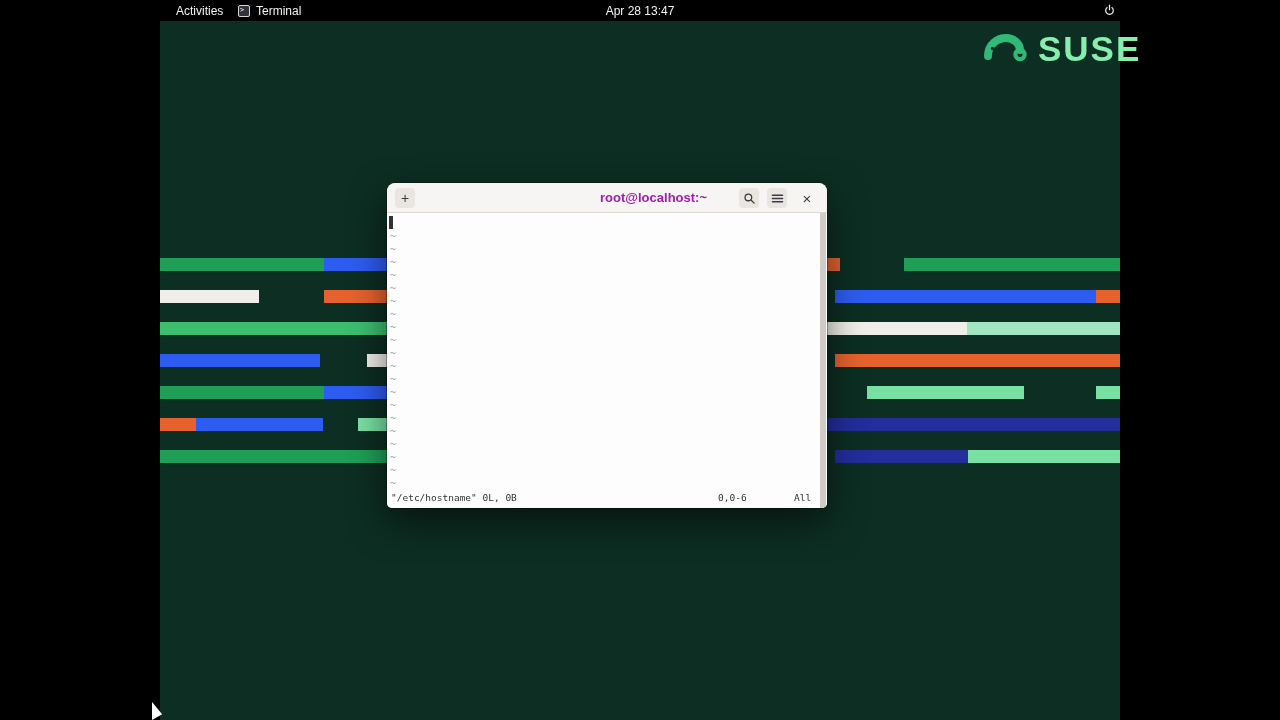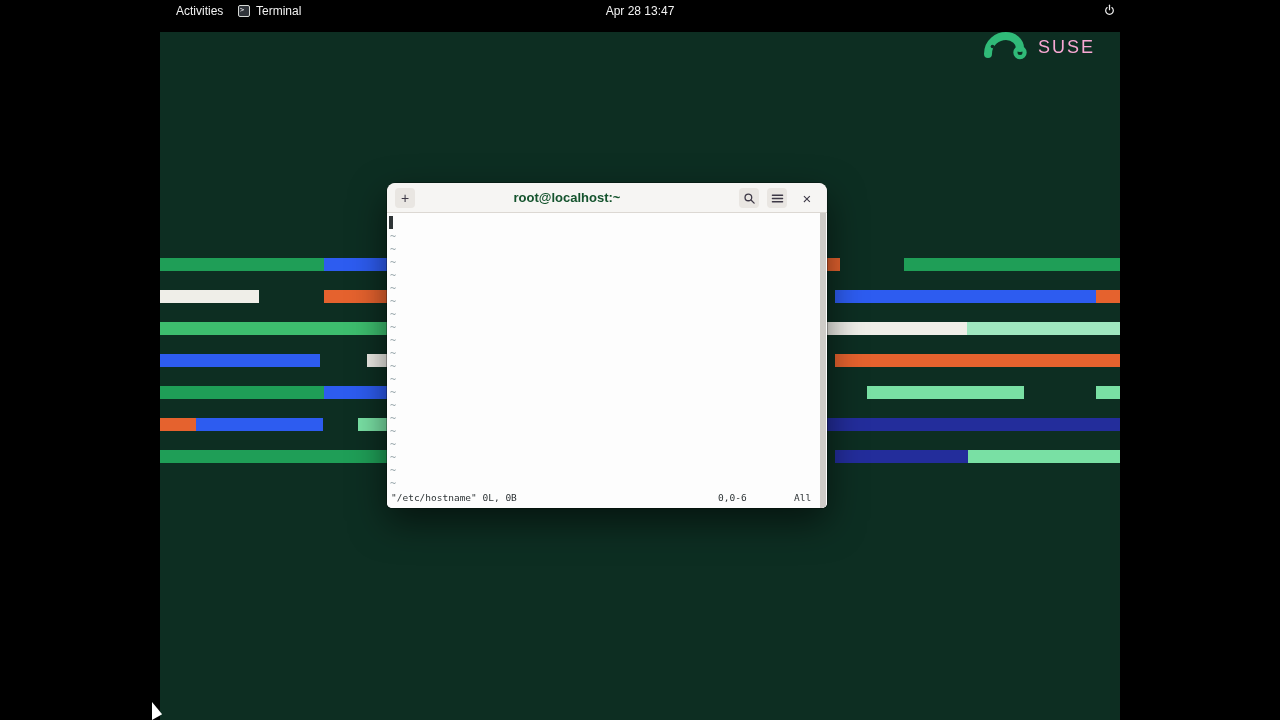--- a/index.html
+++ b/index.html
@@ -3,44 +3,44 @@
 <meta charset="utf-8">
 <style>
   html,body{margin:0;padding:0;background:#000;}
   .screen{position:relative;width:1280px;height:720px;background:#000;overflow:hidden;
           font-family:"Liberation Sans",sans-serif;-webkit-font-smoothing:antialiased;}
   .desktop{position:absolute;left:160px;top:0;width:960px;height:720px;background:#0d2e22;}
   .wallpaper{position:absolute;left:0;top:0;width:1280px;height:720px;z-index:1;}
   .wbar{position:absolute;height:13px;}
 
   
-  .top-bar{position:absolute;left:0;top:0;width:1280px;height:32px;background:#000;
+  .top-bar{position:absolute;left:0;top:0;width:1280px;height:21px;background:#000;
            color:#f2f2f2;font-size:12px;z-index:20;}
   .tb-item{position:absolute;top:0;height:21px;display:flex;align-items:center;gap:6px;cursor:default;}
   .activities{left:176px;}
   .app-menu{left:238px;}
   .clock{left:50%;transform:translateX(-50%);}
   .system-menu{right:164px;}
   .term-icon{width:12px;height:12px;border:1px solid #d6d9d6;border-radius:2px;background:#30343a;
              display:inline-flex;align-items:flex-start;justify-content:flex-start;box-sizing:border-box;}
   .term-icon i{font-style:normal;color:#fff;font-size:7px;line-height:9px;padding-left:1px;
                font-family:"DejaVu Sans Mono",monospace;}
 
   
   .suse-logo{position:absolute;left:983px;top:31px;display:flex;align-items:center;gap:9px;z-index:2;}
-  .suse-text{color:#f9a8d4;font-weight:normal;font-size:18px;letter-spacing:2px;line-height:1;}
+  .suse-text{color:#86efac;font-weight:bold;font-size:35px;letter-spacing:2px;line-height:1;}
 
   
   .terminal-window{position:absolute;left:387px;top:183px;width:440px;height:325px;z-index:10;
                    border-radius:9px 9px 5px 5px;background:#fff;
                    box-shadow:0 14px 36px rgba(0,0,0,.55),0 0 0 1px rgba(0,0,0,.28);}
   .titlebar{position:absolute;left:0;top:0;width:100%;height:30px;background:#f6f5f3;
             border-bottom:1px solid #dcd8d3;border-radius:8px 8px 0 0;box-sizing:border-box;}
   .titlebar .title{position:absolute;left:40px;right:120px;top:0;height:30px;line-height:30px;
-                   text-align:center;font-size:13px;font-weight:600;color:#14532d;
+                   text-align:right;font-size:13px;font-weight:600;color:#a21caf;
                    white-space:nowrap;overflow:hidden;}
   .tb-btn{position:absolute;top:5px;width:20px;height:20px;border:none;border-radius:4px;
           background:#e9e6e2;display:flex;align-items:center;justify-content:center;padding:0;
           color:#3d3846;cursor:pointer;font-family:"Liberation Sans",sans-serif;}
   .newtab{left:8px;font-size:14px;line-height:1;}
   .search-btn{left:352px;}
   .menu-btn{left:380px;}
   .close-btn{left:410px;background:transparent;font-size:15px;line-height:1;}
 
   .term-body{position:absolute;left:0;top:30px;width:440px;height:295px;background:#fdfdfd;

